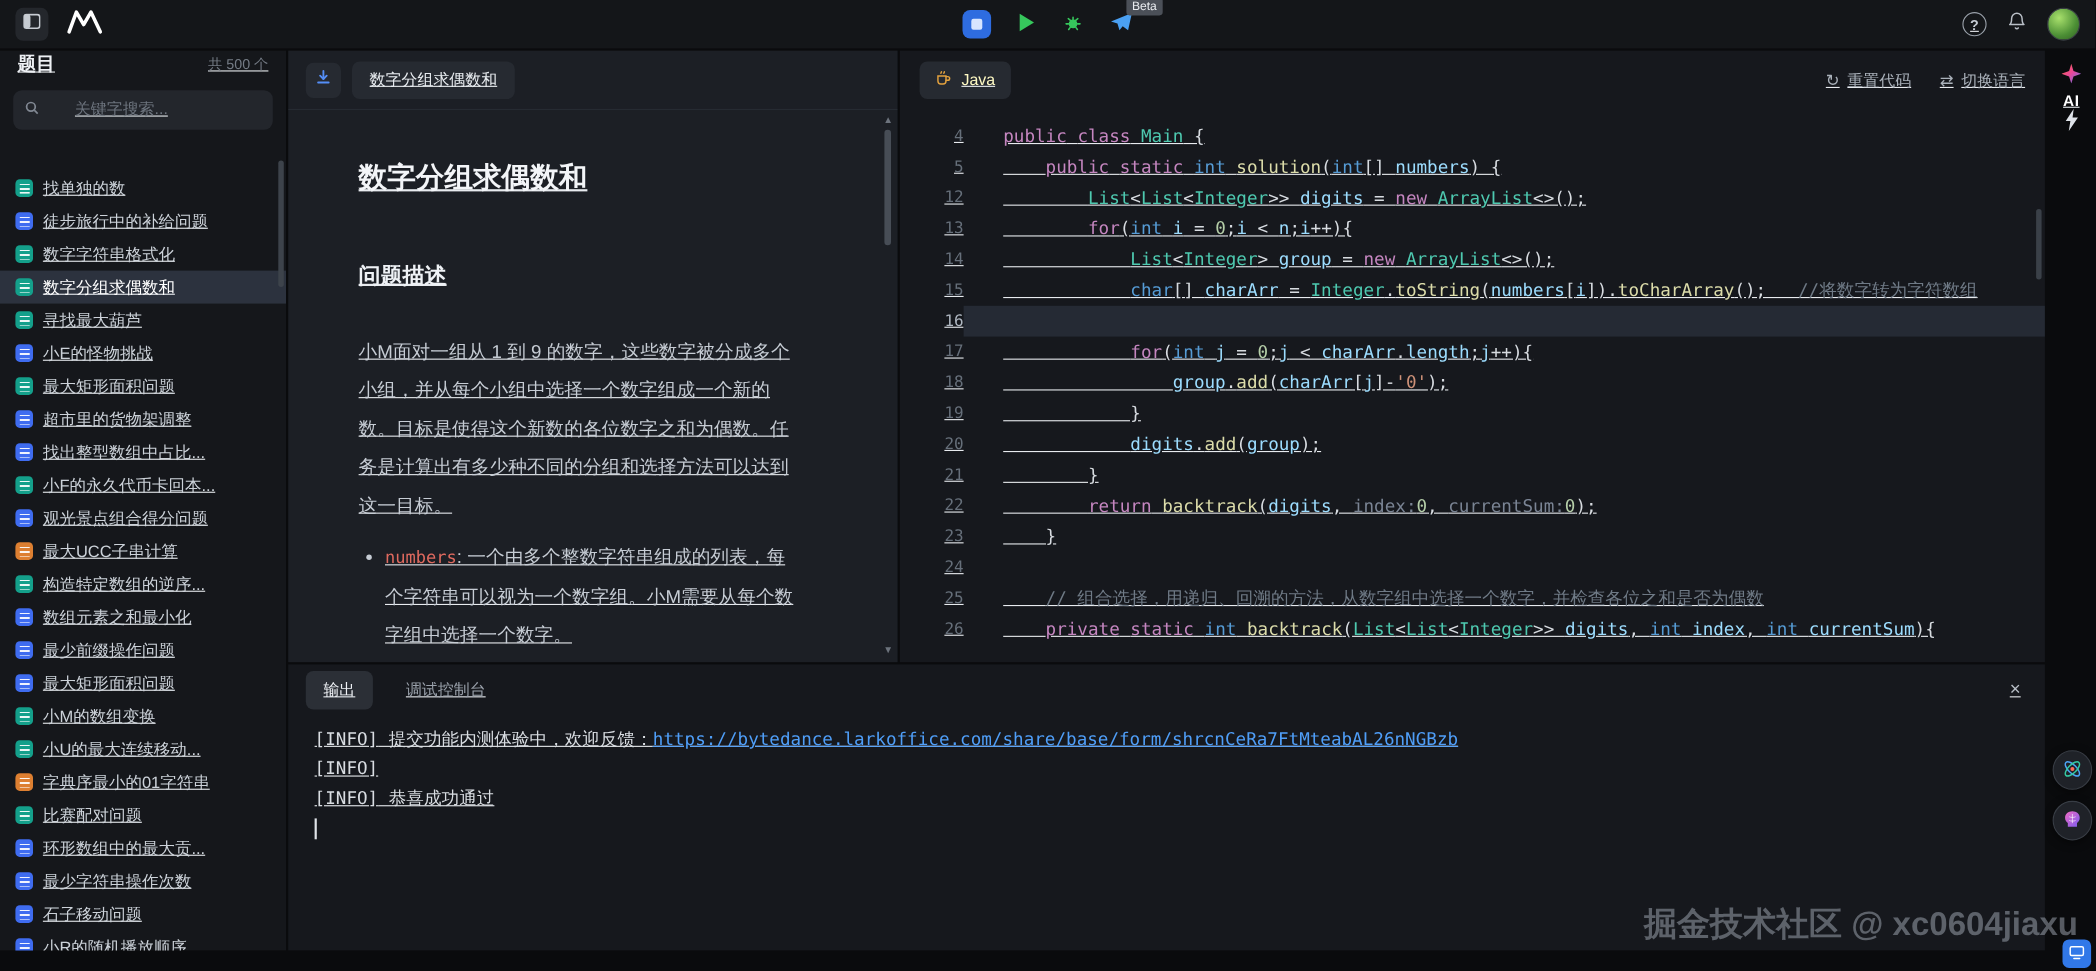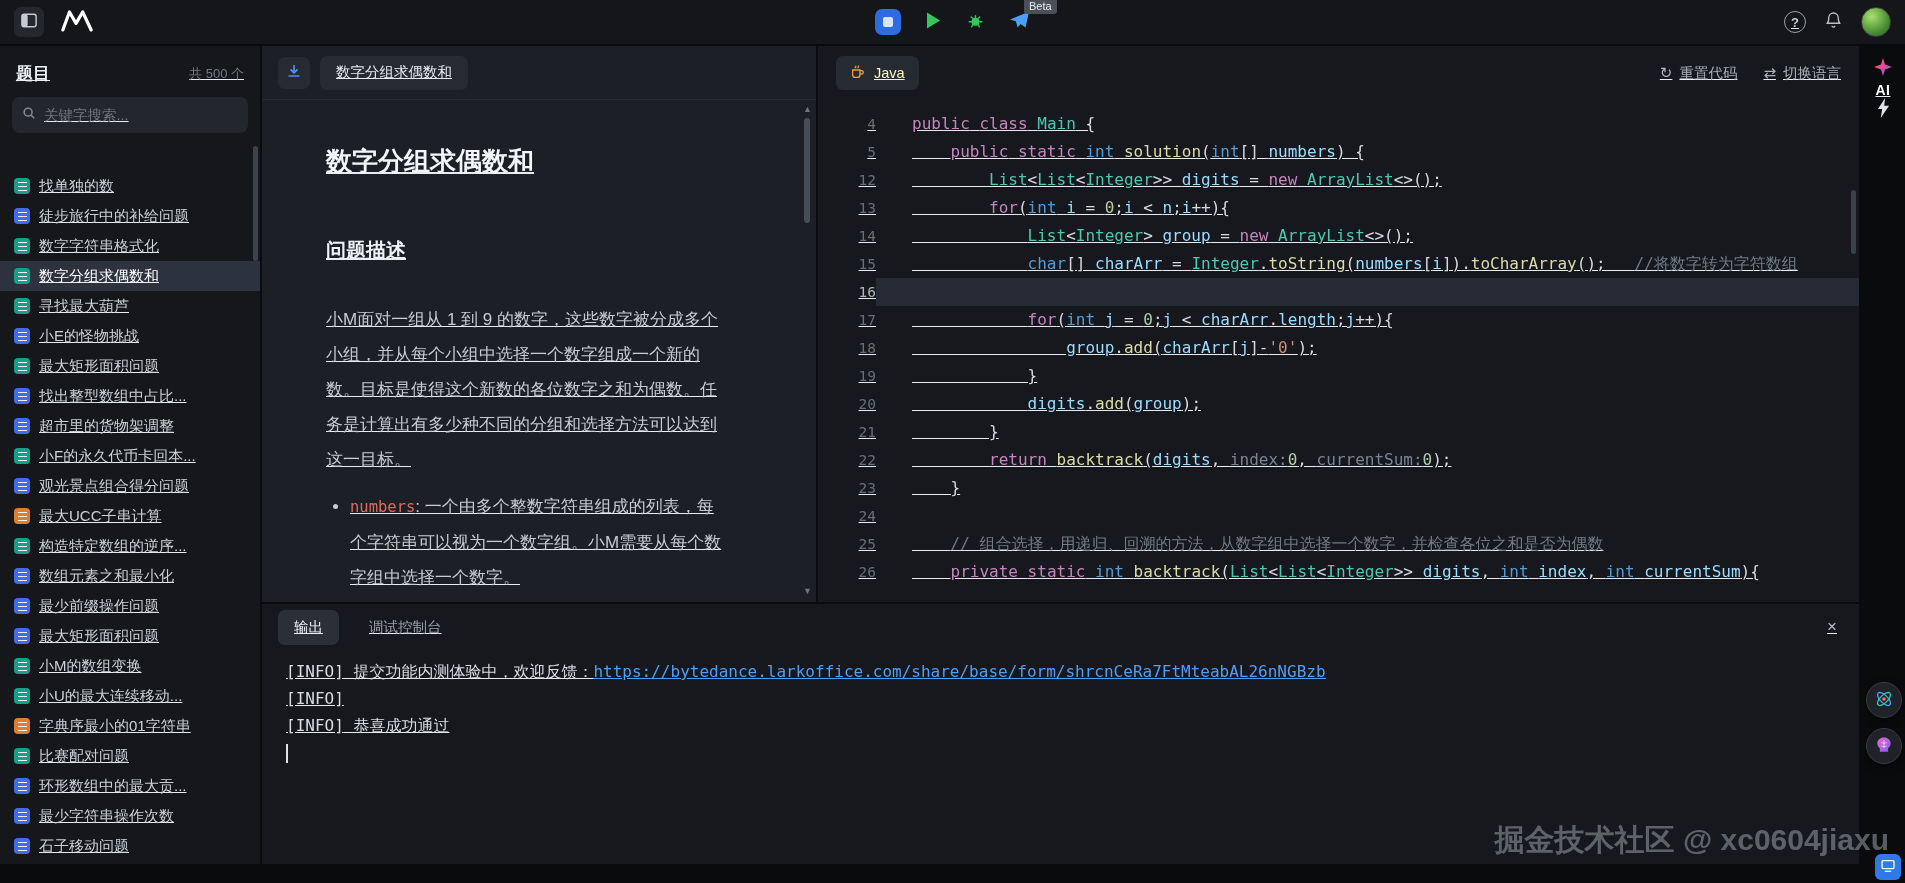--- a/index.html
+++ b/index.html
@@ -27,25 +27,25 @@
   .avatar { width:30px; height:30px; border-radius:50%; border:1px solid #3a3f45; cursor:pointer;
     background:radial-gradient(circle at 35% 30%, #a8e06c, #4c8f35 60%, #2f5e22); }
 
   
   .main { flex:1; display:flex; gap:2px; margin-top:2px; min-height:0; }
   .center { flex:1; display:flex; flex-direction:column; gap:2px; min-width:0; }
   .top-panels { height:556px; flex:none; display:flex; gap:2px; min-width:0; }
 
   
   .sidebar { width:260px; flex:none; background:#15171b; display:flex; flex-direction:column; position:relative; }
-  .sb-head { display:flex; align-items:center; justify-content:space-between; padding:16px 16px 12px;text-align:center; }
+  .sb-head { display:flex; align-items:center; justify-content:space-between; padding:1px 16px 12px;text-align:center; }
   .sb-title { font-size:17px; font-weight:bold; color:#edf0f4; }
   .sb-count { font-size:13px; color:#747b85; }
   .search-box { margin:0 12px 10px; height:36px; flex:none; background:#23262c; border-radius:8px; display:flex; align-items:center; gap:8px; padding:0 10px; }
-  .search-box input { background:transparent; border:none; outline:none; color:#cfd4da; font-size:14.5px; width:100%; font-family:inherit; }
+  .search-box input { background:transparent; border:none; outline:none; color:#cfd4da; font-size:14.5px; width:100%; font-family:inherit;margin-left:24px; }
   .search-box input::placeholder { color:#6d747e; }
   .p-list { flex:1; overflow:hidden;margin-top:28px; }
   .p-item { height:30px; display:flex; align-items:center; gap:9px; padding:0 14px; font-size:15px; color:#ccd2d9; white-space:nowrap; overflow:hidden; cursor:pointer; }
   .p-item.selected { background:#2c323e; color:#ffffff; }
   .p-icon { width:16px; height:16px; border-radius:4px; flex:none; position:relative; }
   .p-icon::after { content:""; position:absolute; left:3.5px; right:3.5px; top:4px; bottom:3.5px;
     background:repeating-linear-gradient(to bottom, rgba(255,255,255,.92) 0 1.5px, transparent 1.5px 4px); }
   .dc-teal { background:#14a08b; } .dc-blue { background:#3f6cf0; } .dc-orange { background:#dd7f31; }
   .sb-scroll { position:absolute; right:2px; top:100px; width:5px; height:115px; background:#3d434b; border-radius:3px; cursor:pointer; }
 
@@ -210,25 +210,25 @@
           <div class="p-item">
     <span class="p-icon dc-blue"></span>
     <span class="p-label">小E的怪物挑战</span>
   </div>
           <div class="p-item">
     <span class="p-icon dc-teal"></span>
     <span class="p-label">最大矩形面积问题</span>
   </div>
           <div class="p-item">
     <span class="p-icon dc-blue"></span>
+    <span class="p-label">超市里的货物架调整</span>
+  </div>
+          <div class="p-item">
+    <span class="p-icon dc-blue"></span>
     <span class="p-label">找出整型数组中占比...</span>
-  </div>
-          <div class="p-item">
-    <span class="p-icon dc-blue"></span>
-    <span class="p-label">超市里的货物架调整</span>
   </div>
           <div class="p-item">
     <span class="p-icon dc-teal"></span>
     <span class="p-label">小F的永久代币卡回本...</span>
   </div>
           <div class="p-item">
     <span class="p-icon dc-blue"></span>
     <span class="p-label">观光景点组合得分问题</span>
   </div>
           <div class="p-item">

